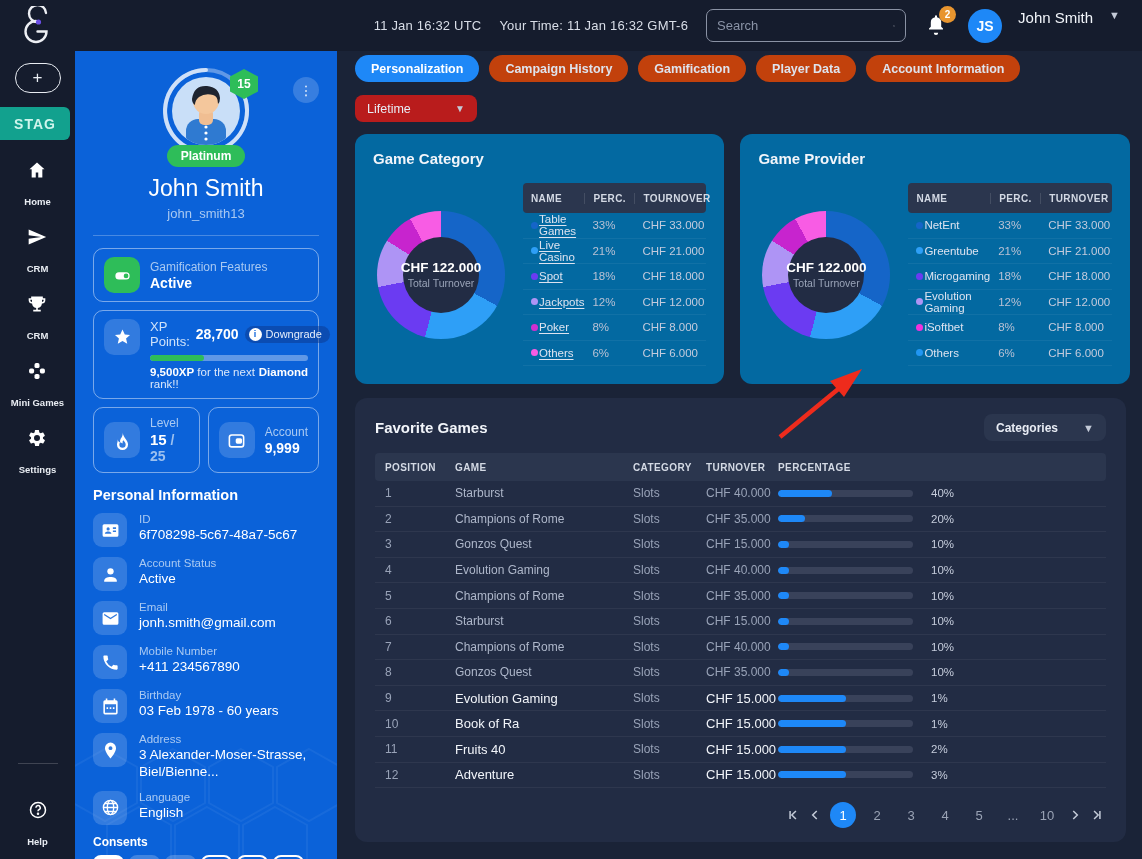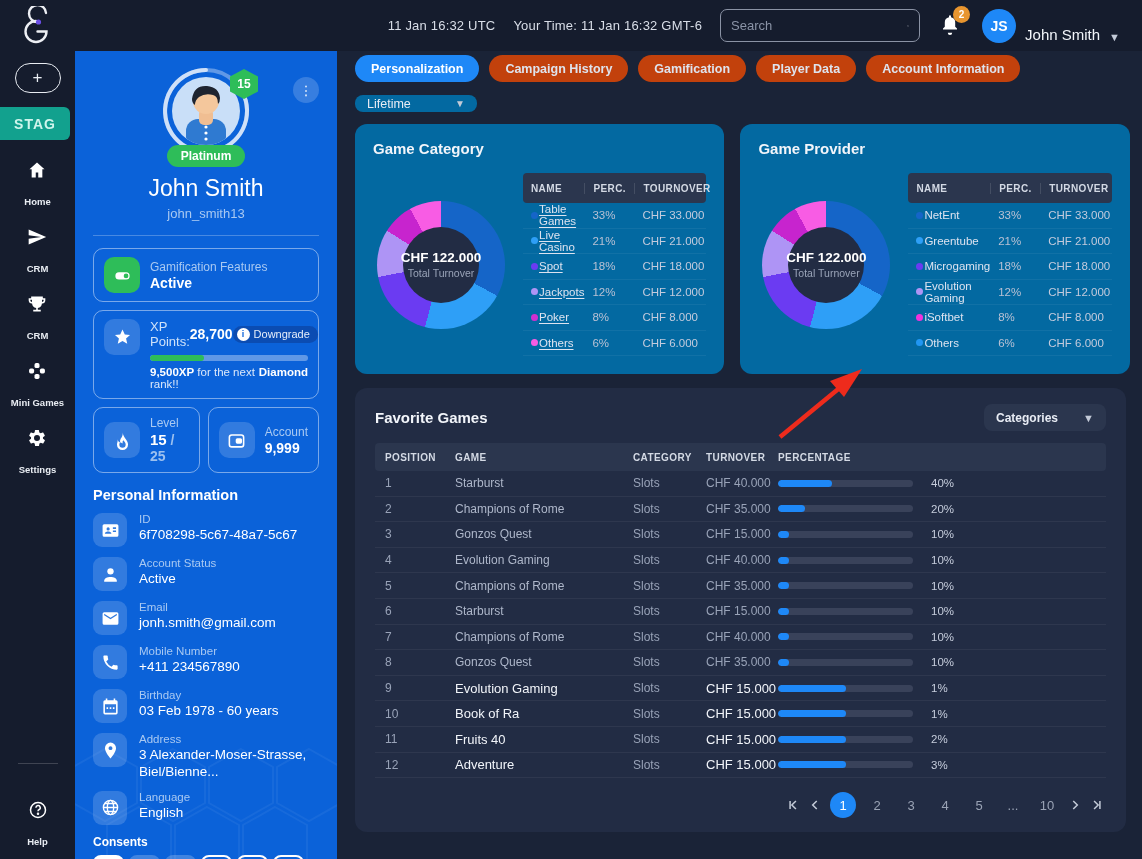--- a/index.html
+++ b/index.html
@@ -61,21 +61,21 @@
   .pcard { border:1px solid rgba(255,255,255,.45); border-radius:10px; padding:8px 10px; display:flex;
     gap:10px; align-items:center; }
   .pcard + .pcard { margin-top:8px; }
   .ic-sq { width:36px; height:36px; border-radius:10px; background:rgba(255,255,255,.16); flex:0 0 36px;
     display:flex; align-items:center; justify-content:center; }
   .ic-sq.green { background:#2EBD59; }
   .ic-sq svg { width:19px; height:19px; }
   .lab { font-size:12px; color:#A9C9F2; }
   .val { font-size:14px; color:#fff; font-weight:bold; margin-top:1px; }
 
-  .xp-top { display:flex; align-items:center; flex-wrap:nowrap; }
+  .xp-top { display:flex; align-items:center; gap:6px; flex-wrap:nowrap; }
   .xp-lab { font-size:13px; color:#CFE2FA; }
   .xp-val { font-size:14px; font-weight:bold; }
   .dg-pill { background:rgba(10,50,130,.45); border-radius:10px; padding:2px 8px 2px 4px; font-size:11px;
     color:#E6EEFA; display:flex; align-items:center; gap:4px; }
   .dg-i { width:13px; height:13px; border-radius:50%; background:#fff; color:#0B62D9; font-size:9px;
     font-weight:bold; display:flex; align-items:center; justify-content:center; }
   .xp-bar { margin-top:6px; height:6px; border-radius:3px; background:rgba(255,255,255,.35); overflow:hidden; }
   .xp-fill { height:100%; border-radius:3px; background:#2EBD59; }
   .xp-bottom { margin-top:5px; display:flex; justify-content:space-between; font-size:11.5px; color:#DCE8FA; }
   .xp-bottom b { color:#fff; }
@@ -97,21 +97,21 @@
   .c-dim { background:rgba(255,255,255,.22); color:rgba(255,255,255,.55); }
   .c-outline { background:transparent; border:2px solid #fff; color:#fff; }
 
   
   .main { position:absolute; left:337px; top:43px; width:805px; height:808px; background:#1A2337;
     padding:12px 16px 0 18px; }
   .tabs { display:flex; gap:10px; }
   .tab { height:27px; border-radius:14px; background:#c2410c; color:#DEE3ED; font-size:12.5px; font-weight:bold;
     display:flex; align-items:center; padding:0 16px; cursor:pointer; white-space:nowrap; }
   .tab.active { background:#1E88F7; color:#fff; }
-  .dropdown { margin-top:13px; width:122px; height:17px; background:#0369a1; border-radius:8px; color:#E8ECF4;
+  .dropdown { margin-top:13px; width:122px; height:27px; background:#b91c1c; border-radius:8px; color:#E8ECF4;
     font-size:12.5px; display:flex; align-items:center; justify-content:space-between; padding:0 12px; cursor:pointer; }
   .dropdown .chev { font-size:10px; }
 
   .cards-row { display:flex; gap:16px; margin-top:12px; }
   .card { background:#0369a1; border-radius:12px; flex:1; height:250px; padding:16px 18px; position:relative; }
   .card-title { font-size:15px; font-weight:bold; color:#F2F5FA; }
   .card-body { display:flex; margin-top:16px; gap:14px; }
   .donut-wrap { width:136px; display:flex; align-items:center; justify-content:center; }
   .donut { width:128px; height:128px; border-radius:50%; position:relative; }
   .donut-hole { position:absolute; left:50%; top:50%; transform:translate(-50%,-50%); width:76px; height:76px;
@@ -180,21 +180,21 @@
           <circle cx="10.5" cy="10.5" r="6.5"></circle>
           <path d="M15.5 15.5 L21 21"></path>
         </svg>
     </div>
     <div class="bell">
       <svg width="24" height="24" viewBox="0 0 24 24" fill="#fff">
           <path d="M12 22a2.2 2.2 0 0 0 2.2-2.2h-4.4A2.2 2.2 0 0 0 12 22zm7-5.5v-1l-1.8-1.8V9.5A5.2 5.2 0 0 0 13 4.3V3.2a1 1 0 1 0-2 0v1.1a5.2 5.2 0 0 0-4.2 5.2v4.2L5 15.5v1z"></path>
         </svg>
       <span class="bell-badge">2</span>
     </div>
-    <div style="display:flex;align-items:flex-end;gap:9px;cursor:pointer">
+    <div style="display:flex;align-items:flex-start;gap:16px;cursor:pointer">
       <div class="avatar">JS</div>
       <span class="uname">John Smith</span>
       <span class="chev">▼</span>
     </div>
   </div>
 </div>
 
 <div class="rail">
   <button class="add-btn">+</button>
   <div class="env-badge">STAG</div>

